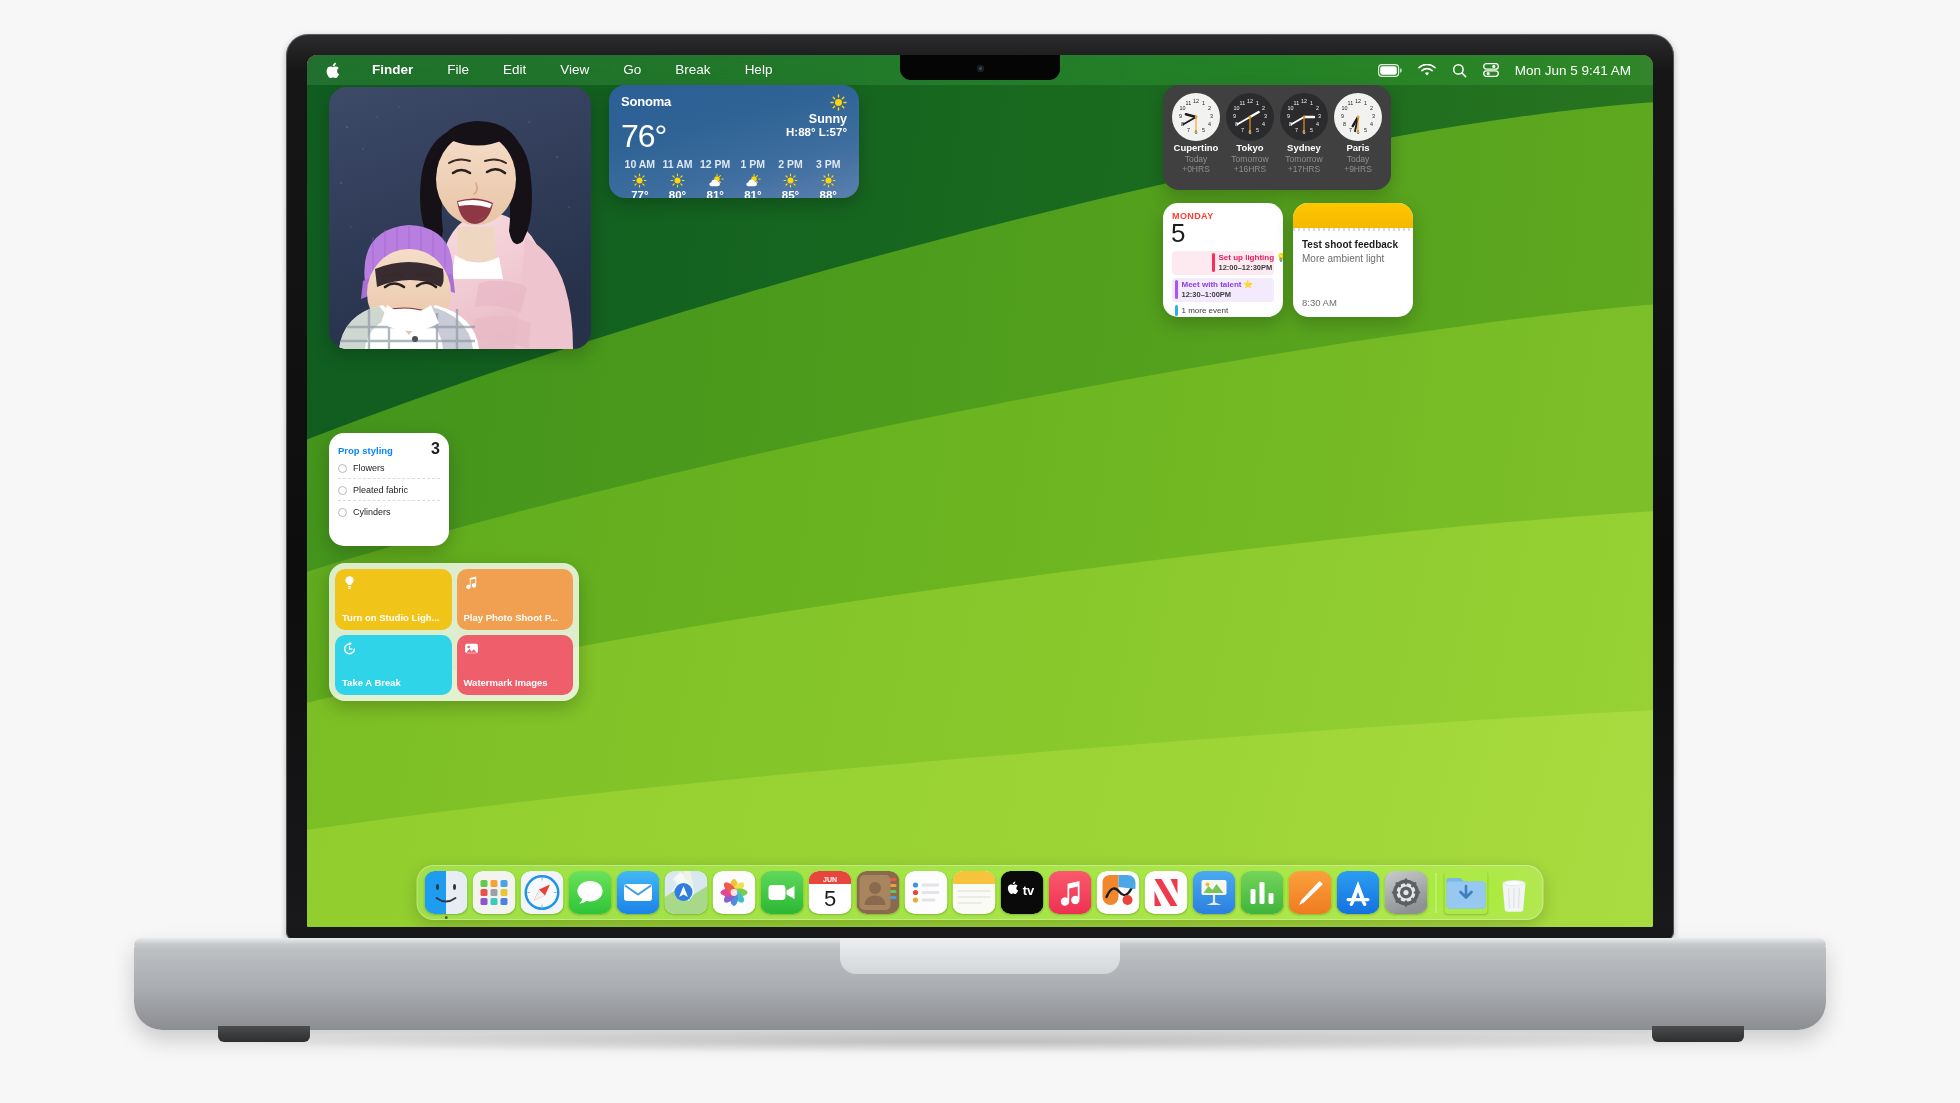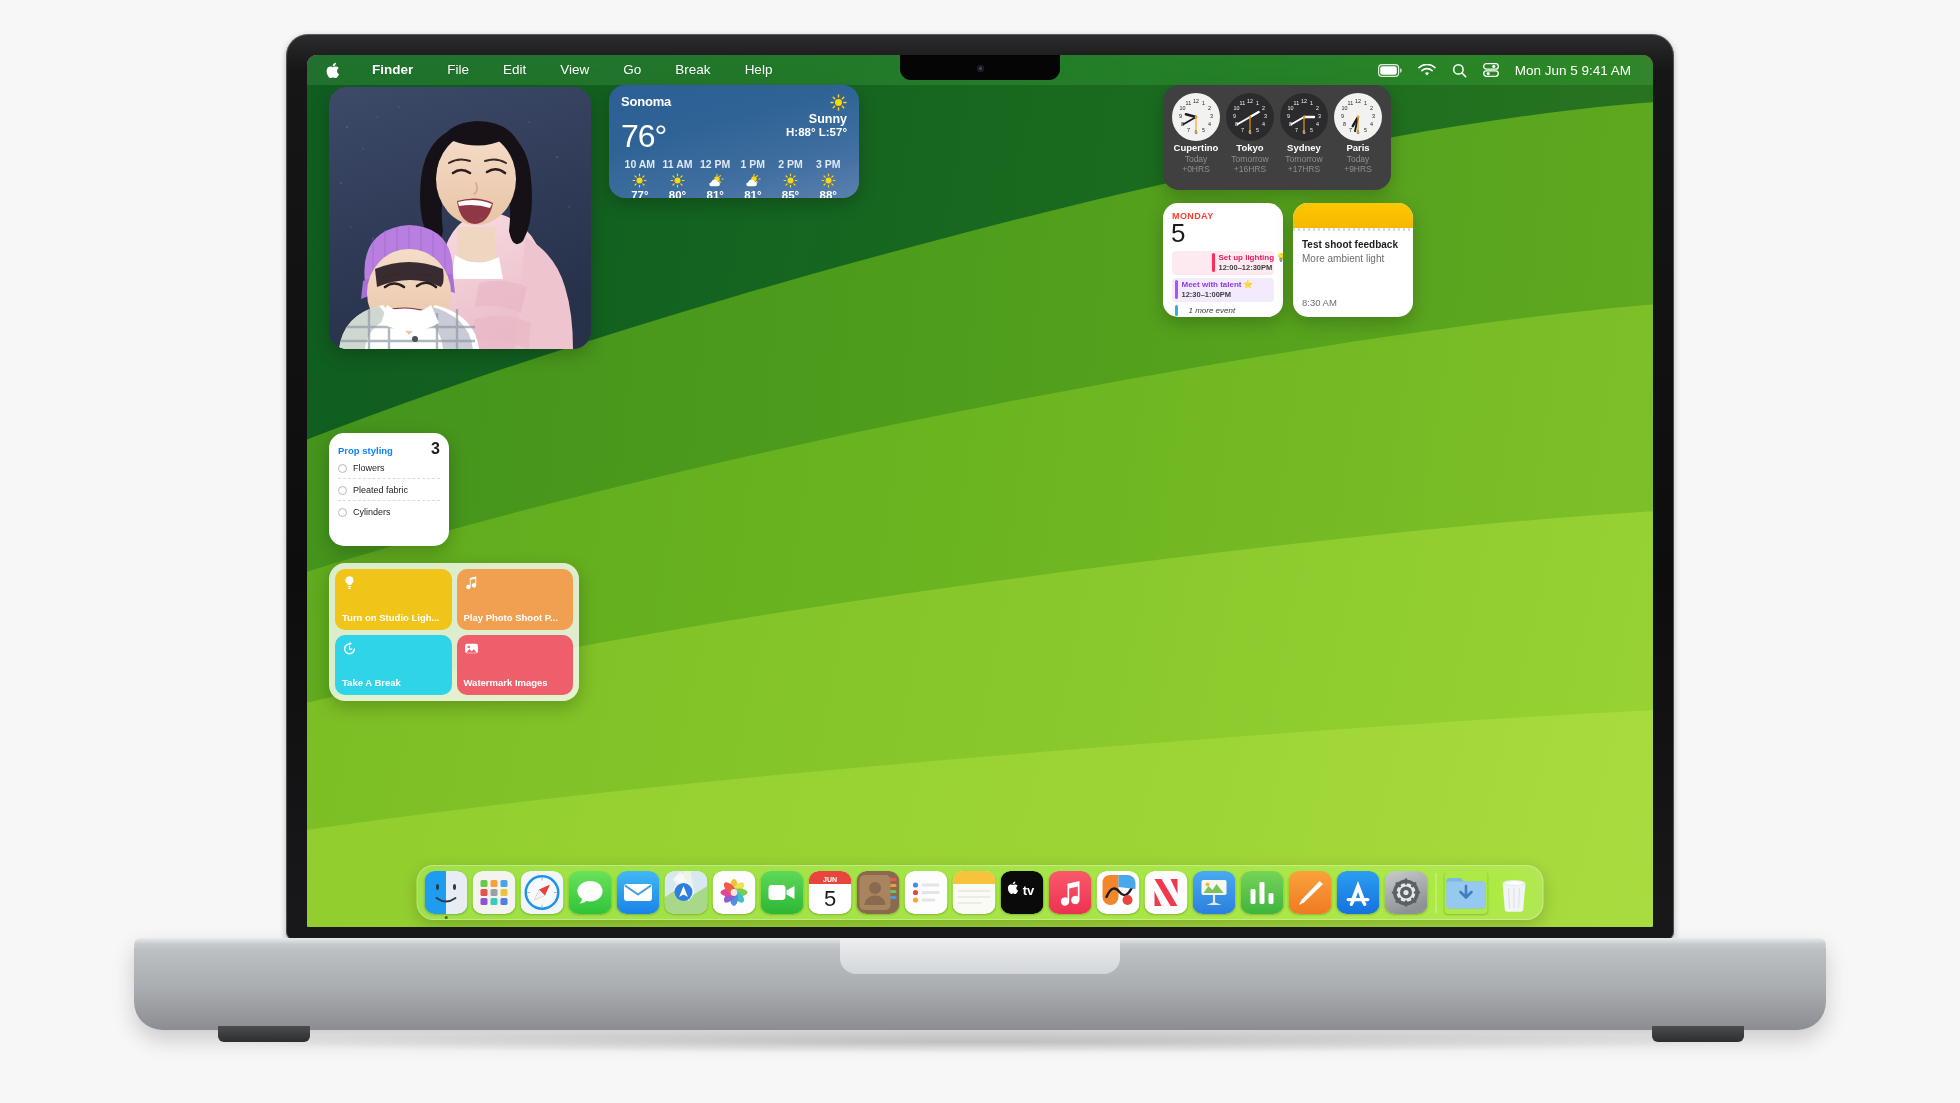--- a/index.html
+++ b/index.html
@@ -195,21 +195,21 @@
 
   
   #calendar-widget { left:856px; top:148px; width:120px; height:114px;
     background:#fff; border-radius:15px; padding:8px 9px 6px; }
   .cal-dow { font-size:9px; font-weight:800; color:#ff3b30; letter-spacing:0.4px; }
   .cal-day { font-size:26px; font-weight:400; color:#1c1c1e; line-height:0.95; margin:0 0 5px -1px; }
   .cal-ev { display:flex; gap:4px; border-radius:4px; padding:2px 3px 3px; margin-bottom:3px; }
   .cal-bar { width:2.5px; border-radius:2px; flex:none; }
   .cal-t { font-size:8px; font-weight:700; line-height:1.25; white-space:nowrap; }
   .cal-s { font-size:7.5px; font-weight:600; line-height:1.25; color:#3c3c43; }
-  .cal-more { display:flex; gap:11px; align-items:center; padding-left:3px;font-style:italic; }
+  .cal-more { display:flex; gap:4px; align-items:center; padding-left:3px; }
   .cal-more span.lbl { font-size:8px; color:#3c3c43; }
 
   
   #notes-widget { left:986px; top:148px; width:120px; height:114px;
     background:#fff; border-radius:15px; overflow:hidden; }
   .note-head { height:25px; background:linear-gradient(180deg,#fdc700,#f5b800); }
   .note-dots { height:3px; background:repeating-linear-gradient(90deg,#d8d8d8 0 2px,transparent 2px 5px); }
   .note-body { padding:8px 9px; position:relative; height:86px; }
   .note-title { font-size:10px; font-weight:700; color:#1c1c1e; line-height:1.25; }
   .note-sub { font-size:10px; color:#6d6d72; line-height:1.3; }

